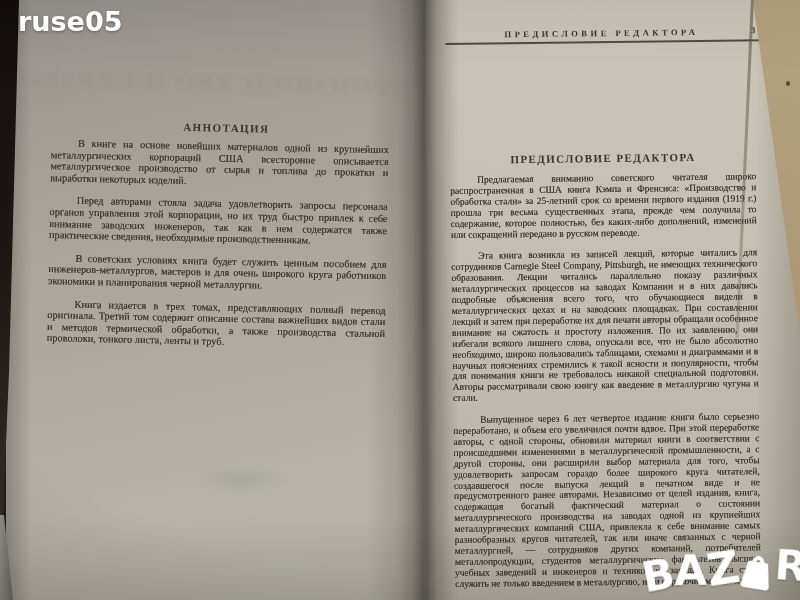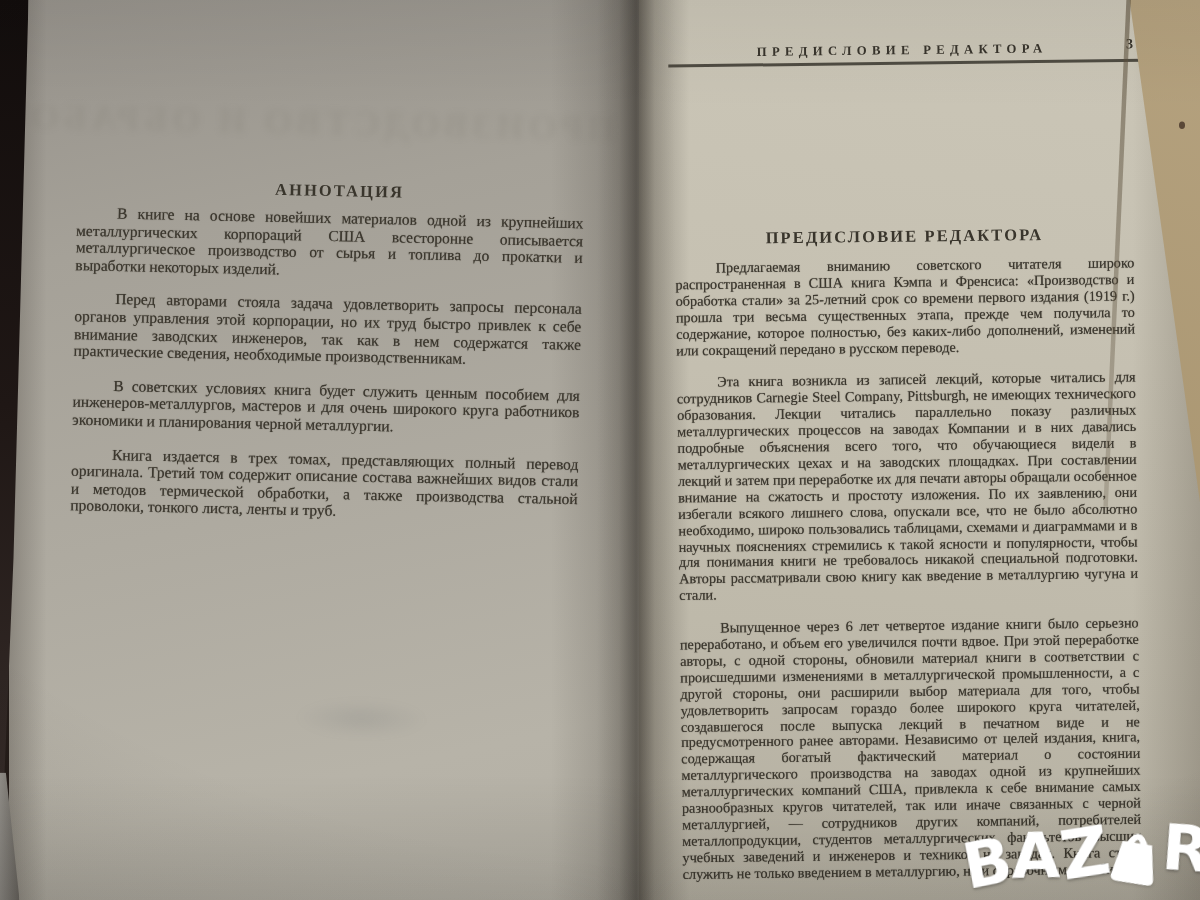--- a/index.html
+++ b/index.html
@@ -163,20 +163,21 @@
   </div>
 
   <div class="cover-strip"></div>
   <div class="bottom-sliver"></div>
   <div class="gutter"></div>
   <div class="surface-wedge"></div>
   <div class="edge-crease"></div>
   <div class="speck"></div>
   <div class="vignette"></div>
 
+  <div class="wm-seller">ruse05</div>
   <div class="wm-bazar">
     <span class="ltr l1">B</span>
     <span class="ltr l2">A</span>
     <span class="ltr l3">Z</span>
     <svg width="34" height="40" viewBox="0 0 24 28">
       <path d="M8 11 Q12 1 16 11" fill="none" stroke="#ffffff" stroke-width="3" stroke-linecap="round"></path>
       <path d="M5 9 L19 9 L22 25 Q22.5 28 19 28 L5 28 Q1.5 28 2 25 Z" fill="#ffffff"></path>
     </svg>
     <span class="ltr l5">R</span>
   </div>

